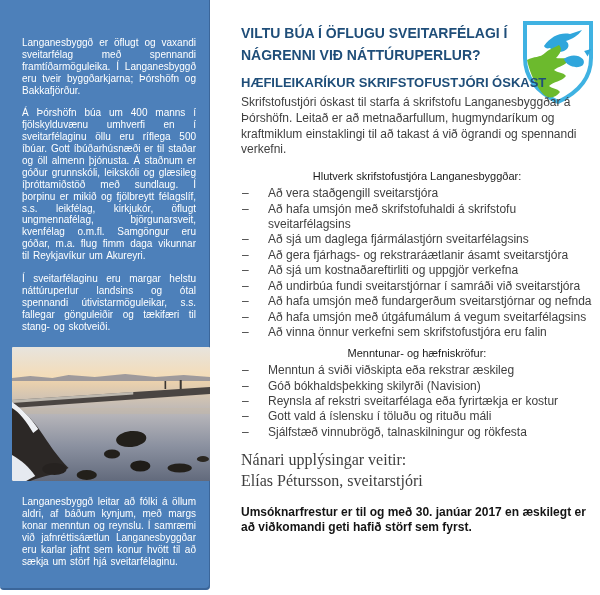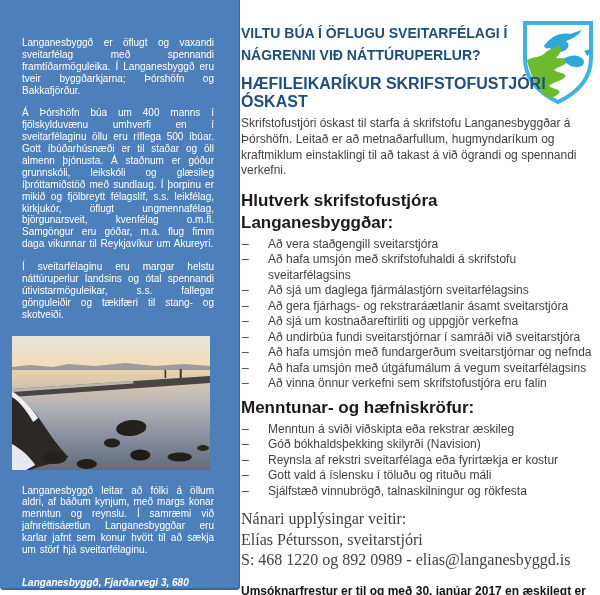--- a/index.html
+++ b/index.html
@@ -1,25 +1,25 @@
 <!DOCTYPE html>
 <html><head>
 <meta charset="utf-8">
 <style>
   * { margin:0; padding:0; box-sizing:border-box; }
   html,body { width:600px; height:595px; }
   body { font-family:"Liberation Sans", sans-serif; background:#ffffff; position:relative; overflow:hidden; }
 
   
   .sidebar {
-    position:absolute; left:0; top:0; width:240px; height:590px;
+    position:absolute; left:0; top:0; width:210px; height:590px;
     background:#4d80ba;
     border-radius:0 0 4px 4px;
     box-shadow: inset -1px -2px 0 rgba(25,55,95,.35);
-    padding:37px 26px 0 22px;
+    padding:37px 14px 0 22px;
     color:#ffffff;
   }
   .sidebar p {
     font-size:10px; line-height:1.19; text-align:justify;
     margin-bottom:11px; word-spacing:1px;
   }
   .photo {
     display:block; width:198px; height:134px; margin:15px -10px 0 -10px;
     border-radius:1px;
   }
@@ -29,26 +29,26 @@
     font-size:10px; line-height:1.55; text-align:left;
   }
 
   
   .main { position:absolute; left:241px; top:0; width:352px; color:#3f3f3f; }
   .title {
     margin-top:23px; width:280px;
     font-size:14px; font-weight:bold; color:#1f4e79; line-height:1.55;
   }
   .subtitle {
-    margin-top:9px; font-size:16px; font-weight:bold; color:#1f4e79;
+    margin-top:9px; font-size:13px; font-weight:bold; color:#1f4e79;
   }
   .logo { position:absolute; left:518px; top:18px; }
   .intro { margin-top:5px; font-size:12px; line-height:1.3; }
   .sec-heading {
-    margin-top:11px; font-size:17px; font-weight:bold; color:#1a1a1a; line-height:1.3;
+    margin-top:11px; font-size:11px; font-weight:normal; color:#1a1a1a; line-height:1.3;text-align:center;
   }
   .dash-list { margin-top:3px; }
   .dash-row { display:flex; font-size:12px; line-height:1.29; }
   .dash { flex:none; width:27px; padding-left:1px; }
   .dash-text { flex:1; }
   .req { margin-top:5px; }
   .contact { margin-top:10px; font-size:16px; line-height:1.29;font-family:Liberation Serif, serif; }
   .bold-para {
     margin-top:13px; font-size:12px; font-weight:bold; color:#141414; line-height:1.27;
   }
@@ -177,18 +177,17 @@
       </div>
     <div class="dash-row">
         <span class="dash">–</span>
         <span class="dash-text">Sjálfstæð vinnubrögð, talnaskilningur og rökfesta</span>
       </div>
   </div>
 
   <div class="contact">
     <div>Nánari upplýsingar veitir:</div>
     <div>Elías Pétursson, sveitarstjóri</div>
-    <div>S: 468 1220 og 892 0989 - elias@langanesbyggd.is</div>
   </div>
 
   <p class="bold-para">Umsóknarfrestur er til og með 30. janúar  2017 en æskilegt er að viðkomandi geti hafið störf sem fyrst.</p>
 
 </div>
 
 </body></html>

